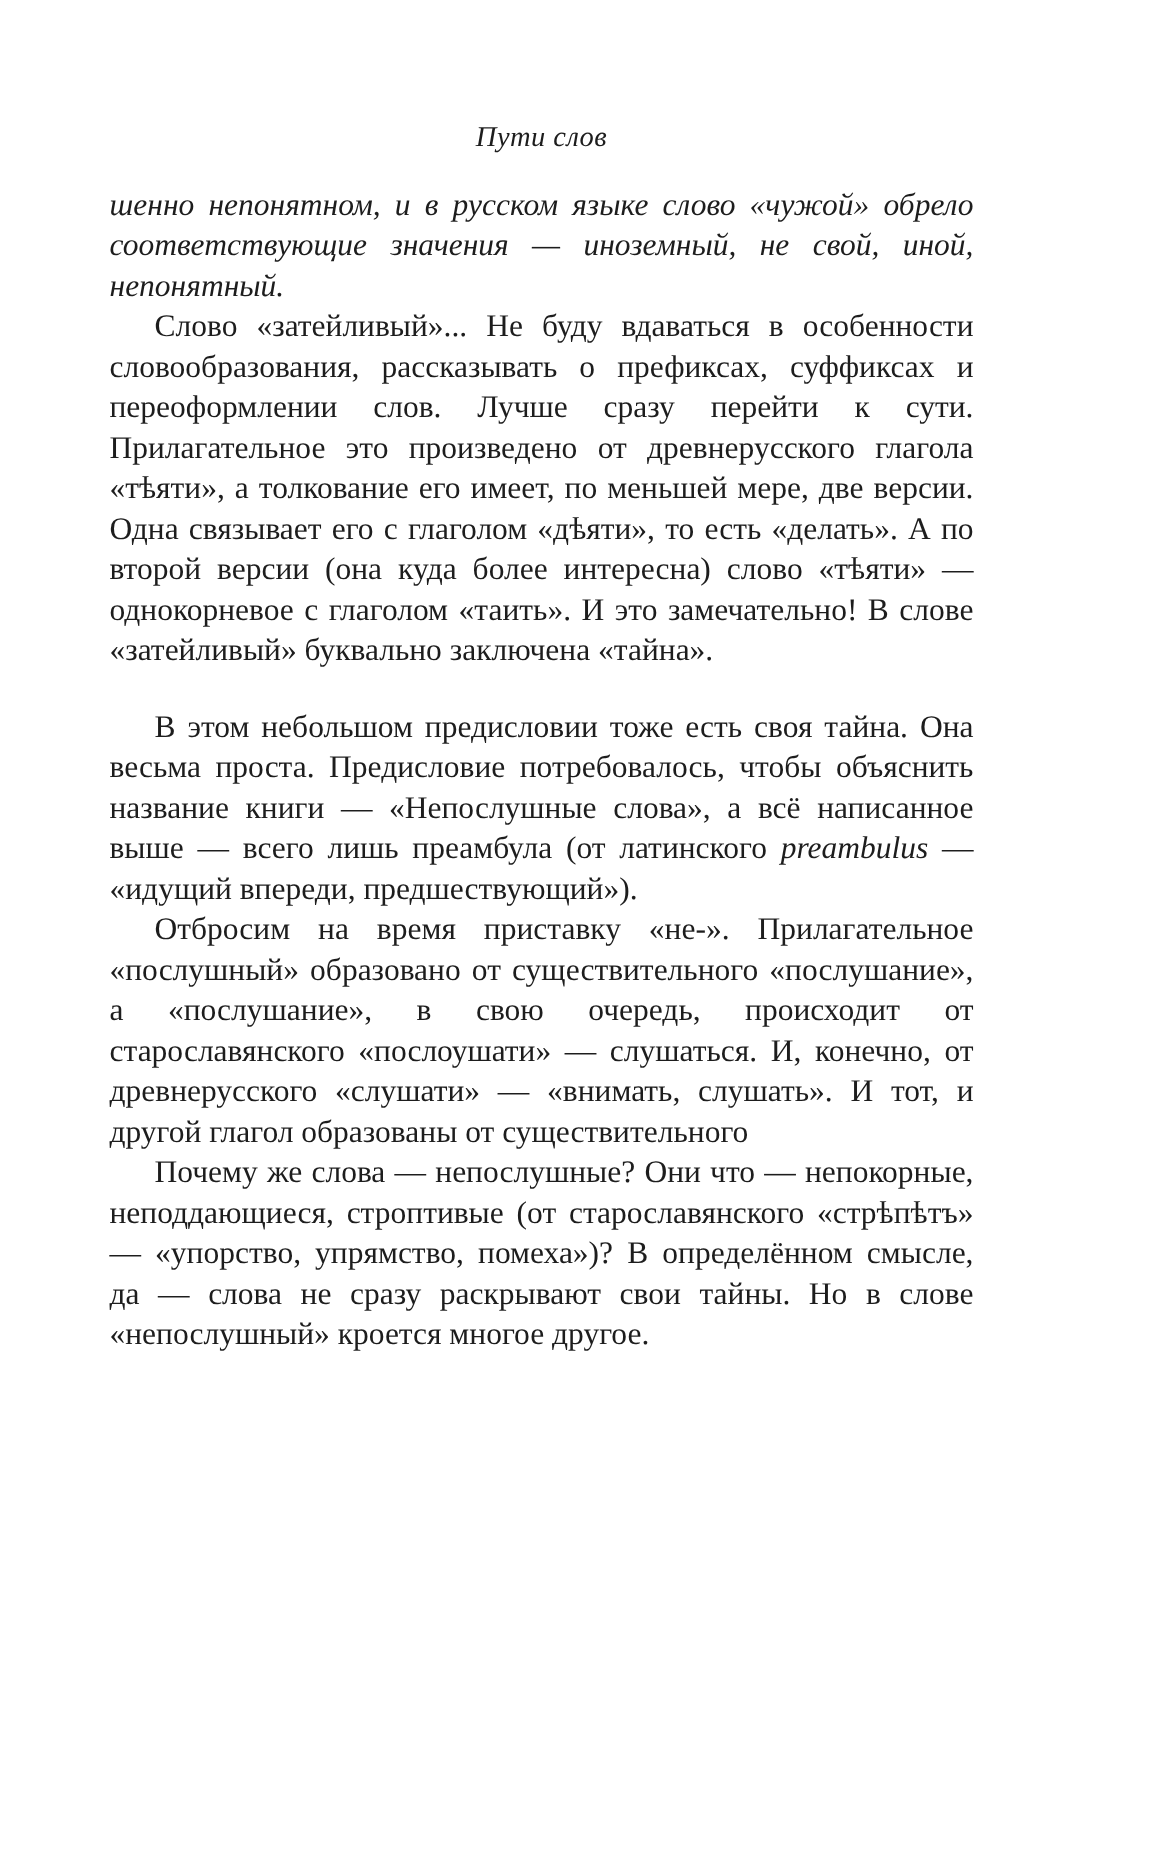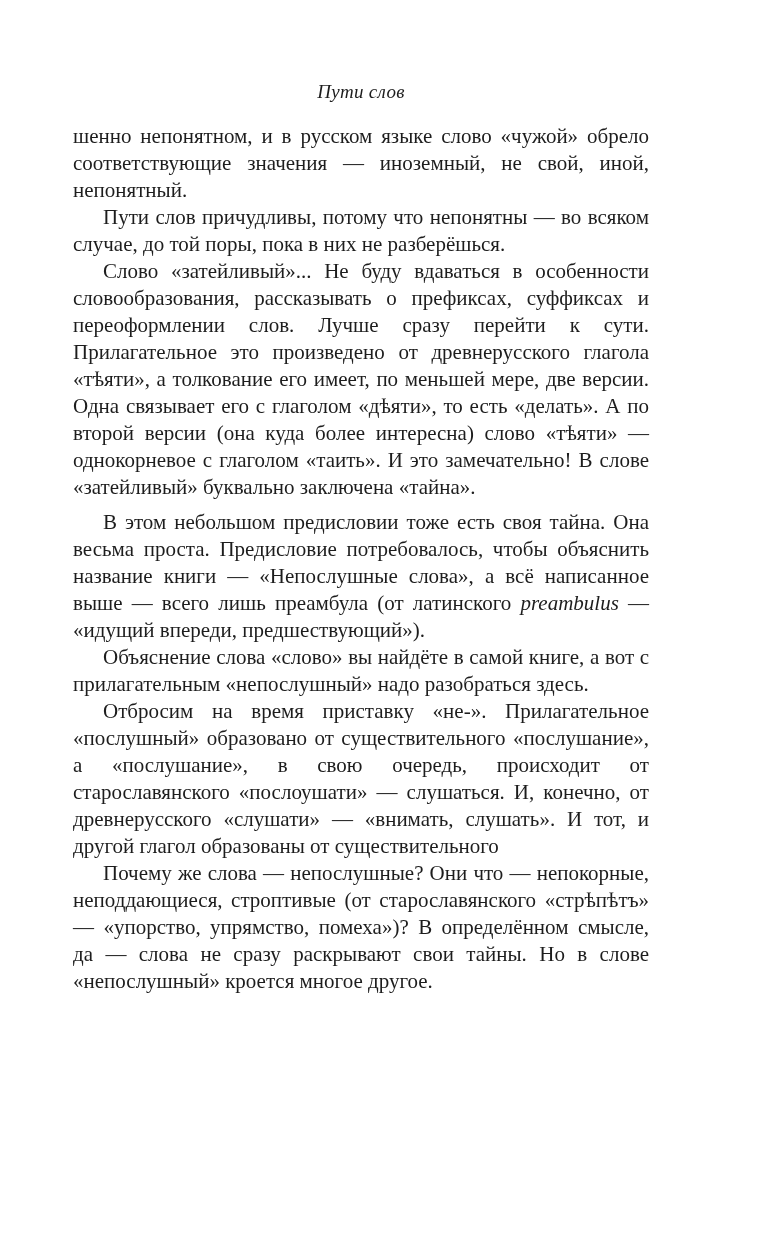--- a/index.html
+++ b/index.html
@@ -37,23 +37,24 @@
     text-align: justify;
     hyphens: manual;
   }
   .text-block p {
     margin: 0;
     padding: 0;
     text-indent: 30px;
   }
   .text-block p.no-indent {
     text-indent: 0;
+    font-style: italic;
   }
   .text-block p.section-start {
-    margin-top: 8px;
+    margin-top: 24px;
   }
   .latin-italic {
     font-style: italic;
   }
   .folio {
     position: absolute;
     top: 1122px;
     left: 73px;
     width: 576px;
     text-align: left;
@@ -66,28 +67,26 @@
 <body>
 
 <div class="page">
 
   <div class="running-head">Пути слов</div>
 
   <div class="text-block">
 
     <p class="no-indent">шенно непонятном, и в русском языке слово «чужой» об­рело соответствующие значения — иноземный, не свой, иной, непонятный.</p>
 
-    <p>Пути слов причудливы, потому что непонятны — во всяком случае, до той поры, пока в них не разберёшься.</p>
 
     <p>Слово «затейливый»... Не буду вдаваться в особенности словообразования, рассказывать о префиксах, суффик­сах и переоформлении слов. Лучше сразу перейти к сути. Прилагательное это произведено от древнерусского гла­гола «тѣяти», а толкование его имеет, по меньшей мере, две версии. Одна связывает его с глаголом «дѣяти», то есть «делать». А по второй версии (она куда более интересна) слово «тѣяти» — однокорневое с глаголом «таить». И это замечательно! В слове «затейливый» буквально заключе­на «тайна».</p>
 
 
     <p class="section-start"><span>В этом небольшом предисловии тоже есть своя тайна. Она весьма проста. Предисловие потребовалось, чтобы объяснить название книги — «Непослушные слова», а всё написанное выше — всего лишь преамбула (от латинского </span><span class="latin-italic">preambulus</span><span> — «идущий впереди, предшествующий»).</span></p>
 
-    <p>Объяснение слова «слово» вы найдёте в самой книге, а вот с прилагательным «непослушный» надо разобраться здесь.</p>
 
     <p>Отбросим на время приставку «не-». Прилагательное «послушный» образовано от существительного «послу­шание», а «послушание», в свою очередь, происходит от старославянского «послоушати» — слушаться. И, конеч­но, от древнерусского «слушати» — «внимать, слушать». И тот, и другой глагол образованы от существительного</p>
 
     <p>Почему же слова — непослушные? Они что — непо­корные, неподдающиеся, строптивые (от старославян­ского «стрѣпѣтъ» — «упорство, упрямство, помеха»)? В определённом смысле, да — слова не сразу раскры­вают свои тайны. Но в слове «непослушный» кроется многое другое.</p>
 
   </div>
 
   <div class="folio">11</div>
 
 </div>

